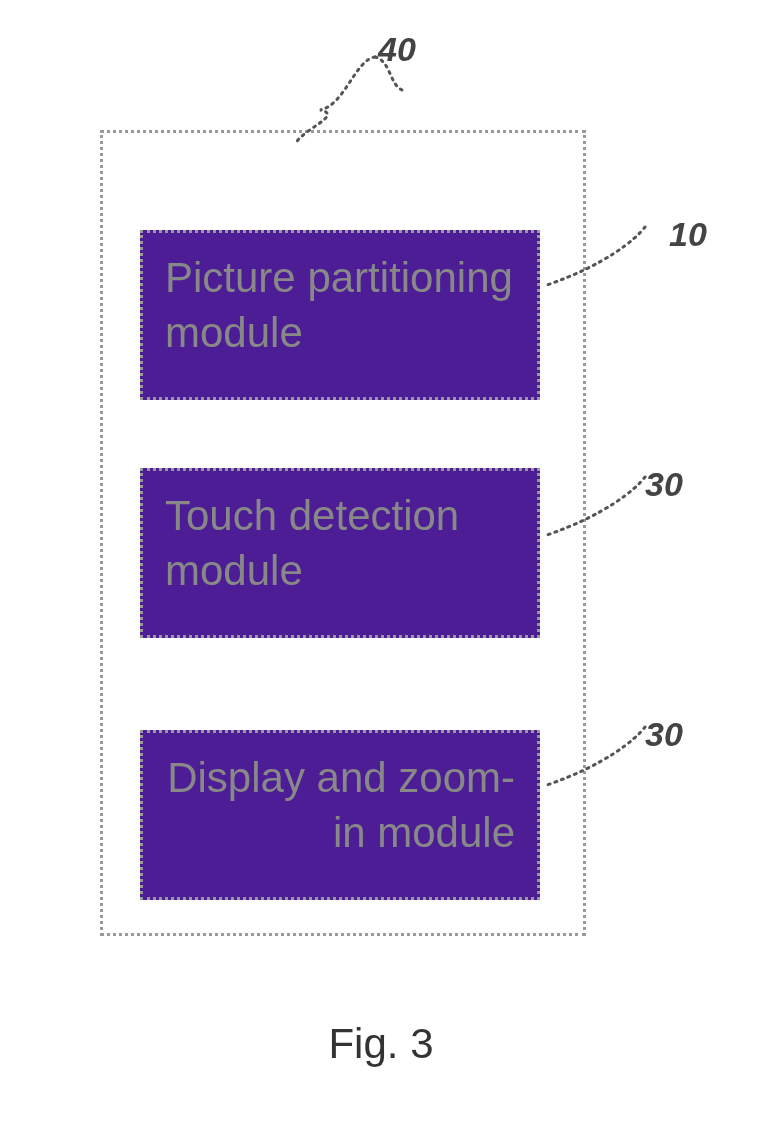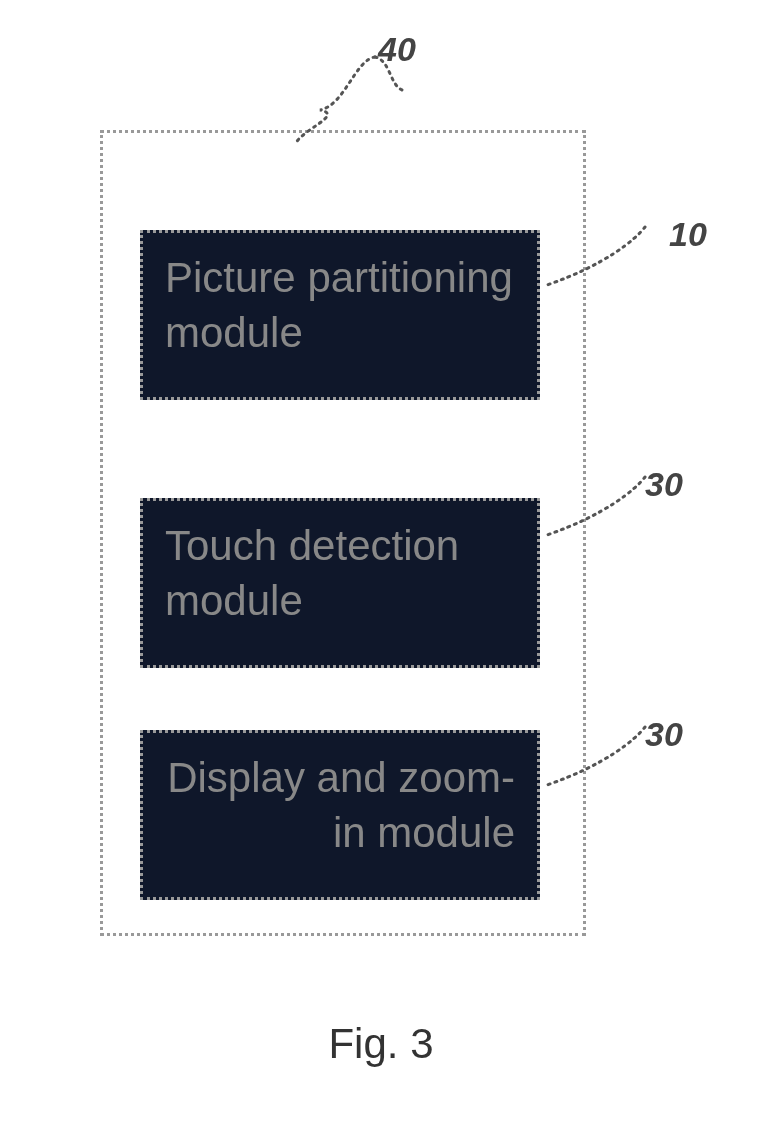--- a/index.html
+++ b/index.html
@@ -19,26 +19,26 @@
       height: 800px;
       border: 3px dotted #999;
       background: #fff;
     }
     .module-box {
       position: absolute;
       left: 140px;
       width: 400px;
       height: 170px;
       border: 3px dotted #999;
-      background: #0f172a;
+      background: #4c1d95;
       padding: 18px 22px;
       box-sizing: border-box;
     }
     .module-1 { top: 230px; }
-    .module-2 { top: 498px; }
+    .module-2 { top: 468px; }
     .module-3 { top: 730px; text-align: right; }
     .module-text {
       font-size: 42px;
       color: #888;
       line-height: 1.3;
       font-weight: 400;
     }
     .figure-caption {
       position: absolute;
       left: 0;

